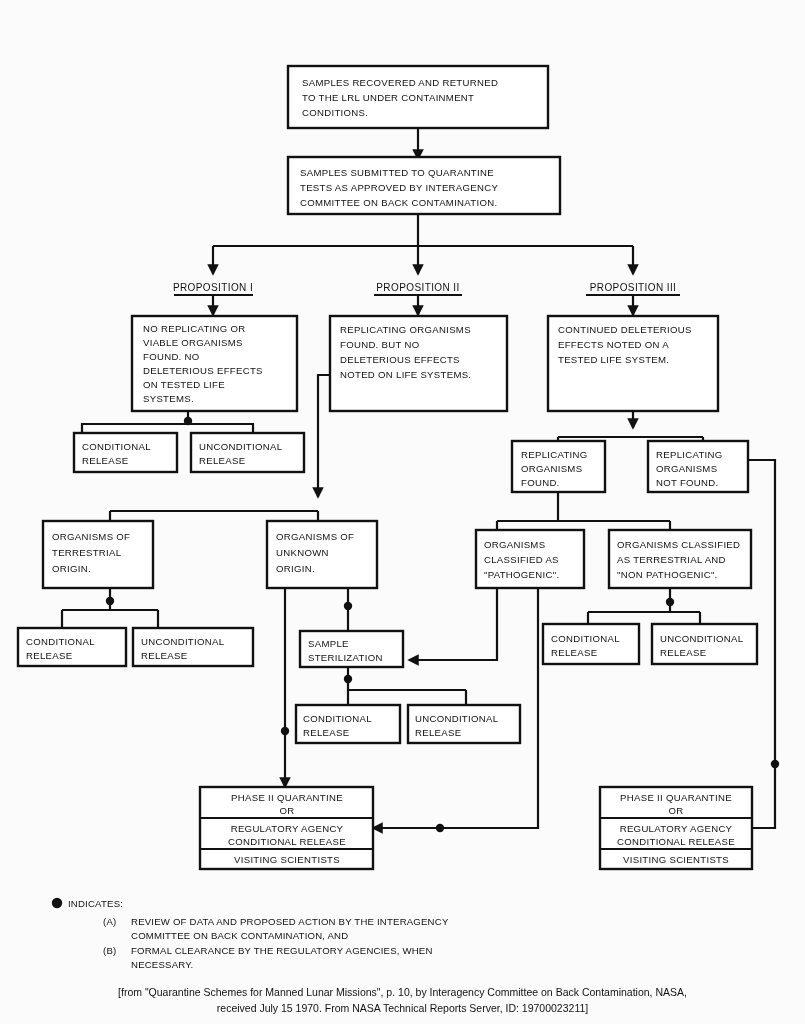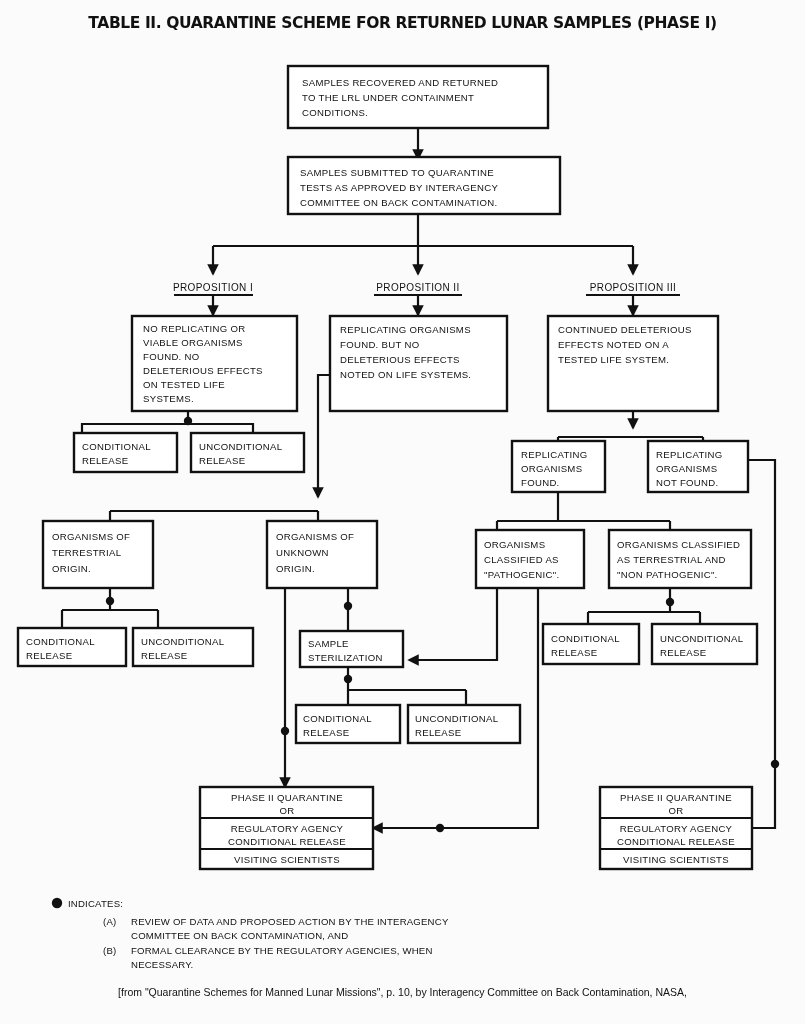--- a/index.html
+++ b/index.html
@@ -18,21 +18,20 @@
   .prop{font-family:"Liberation Sans",sans-serif;font-size:10px;fill:#111;letter-spacing:0.4px;text-anchor:middle;}
   .legend{font-family:"Liberation Sans",sans-serif;font-size:9.6px;fill:#111;letter-spacing:0.2px;}
   .cap{position:absolute;left:0;width:805px;text-align:center;font-size:10.5px;
        font-family:"Liberation Sans",sans-serif;color:#111;line-height:1.45;}
 </style>
 </head>
 <body>
 
 <div id="sheet">
 
-  <div class="title">TABLE II.  QUARANTINE SCHEME FOR RETURNED LUNAR SAMPLES (PHASE I)</div>
 
   <svg viewBox="0 0 805 1024">
     <defs>
       <marker id="arw" viewBox="0 0 10 10" refX="8.5" refY="5" markerWidth="5.2" markerHeight="5.2" orient="auto-start-reverse">
         <path d="M 0 0 L 10 5 L 0 10 z" fill="#111"></path>
       </marker>
     </defs>
 
     <g>
 
@@ -269,14 +268,15 @@
       <text class="legend" x="103" y="925">(A)</text>
       <text class="legend" x="131" y="925">REVIEW OF DATA AND PROPOSED ACTION BY THE INTERAGENCY</text>
       <text class="legend" x="131" y="939">COMMITTEE ON BACK CONTAMINATION, AND</text>
       <text class="legend" x="103" y="954">(B)</text>
       <text class="legend" x="131" y="954">FORMAL CLEARANCE BY THE REGULATORY AGENCIES, WHEN</text>
       <text class="legend" x="131" y="968">NECESSARY.</text>
     </g>
   </svg>
 
   <div class="cap" style="top:985px;">[from "Quarantine Schemes for Manned Lunar Missions", p. 10, by Interagency Committee on Back Contamination, NASA,</div>
+  <div class="cap" style="top:1001px;">received July 15 1970. From NASA Technical Reports Server, ID: 19700023211]</div>
 
 </div>
 
 </body></html>

